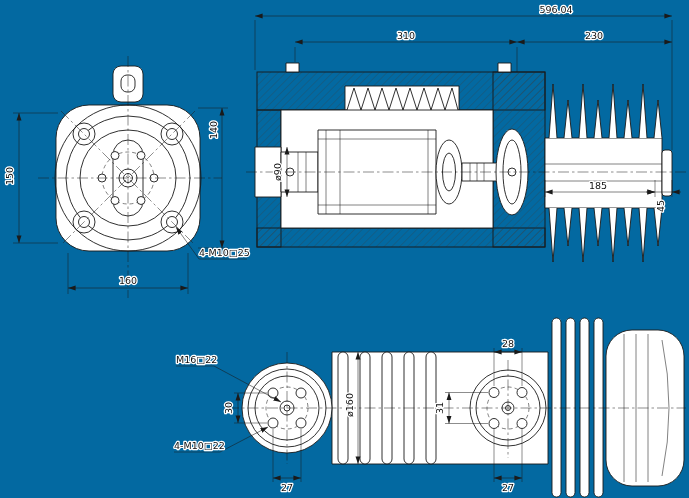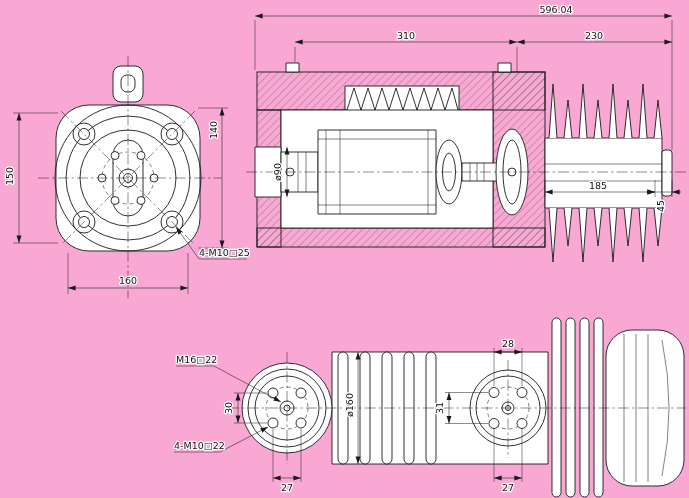--- a/index.html
+++ b/index.html
@@ -1,17 +1,17 @@
 <!DOCTYPE html>
 <html><head>
 <meta charset="utf-8">
 <title>Technical Drawing</title>
 <style>
   html,body{margin:0;padding:0;background:#ffffff;}
-  .canvas{width:689px;height:498px;background:#f9a8d4;position:relative;overflow:hidden;}
+  .canvas{width:689px;height:498px;background:#0369a1;position:relative;overflow:hidden;}
   svg{display:block;}
   .olw{fill:#ffffff;stroke:#1a1a1a;stroke-width:0.9;stroke-linejoin:round;}
   .ol{fill:none;stroke:#1a1a1a;stroke-width:0.9;stroke-linejoin:round;}
   .olh{stroke:#1a1a1a;stroke-width:0.9;}
   .thin{fill:none;stroke:#1a1a1a;stroke-width:0.55;}
   .cl{fill:none;stroke:#1a1a1a;stroke-width:0.5;stroke-dasharray:11 3 2.5 3;}
   .hid{fill:none;stroke:#1a1a1a;stroke-width:0.55;stroke-dasharray:4 3;}
   .dim{stroke:#1a1a1a;stroke-width:0.55;fill:none;}
   .ext{stroke:#1a1a1a;stroke-width:0.5;fill:none;}
   .dim-t{font-family:"DejaVu Sans","Liberation Sans",sans-serif;font-size:9.5px;fill:#111;

